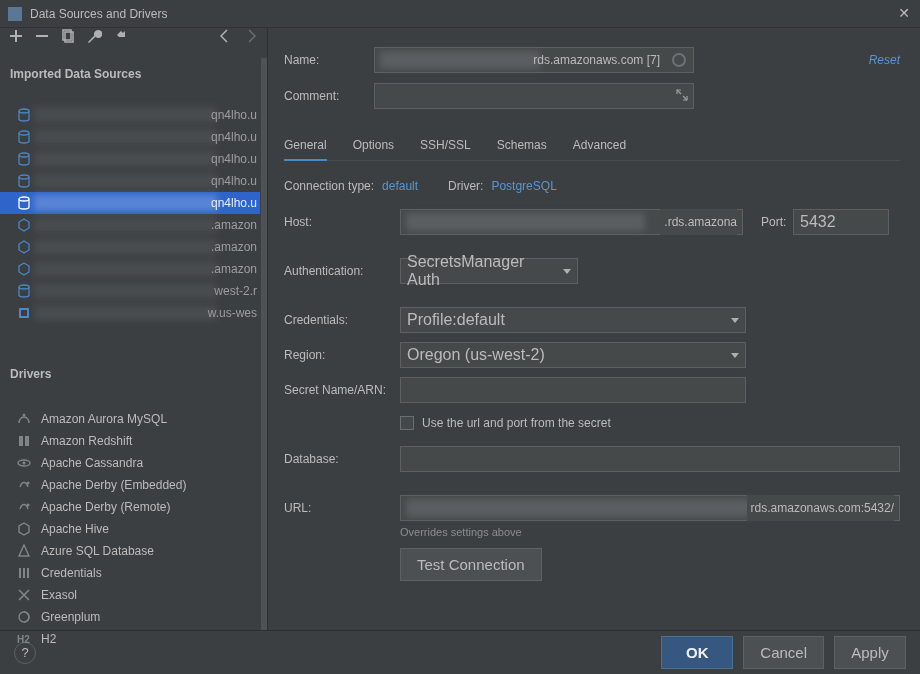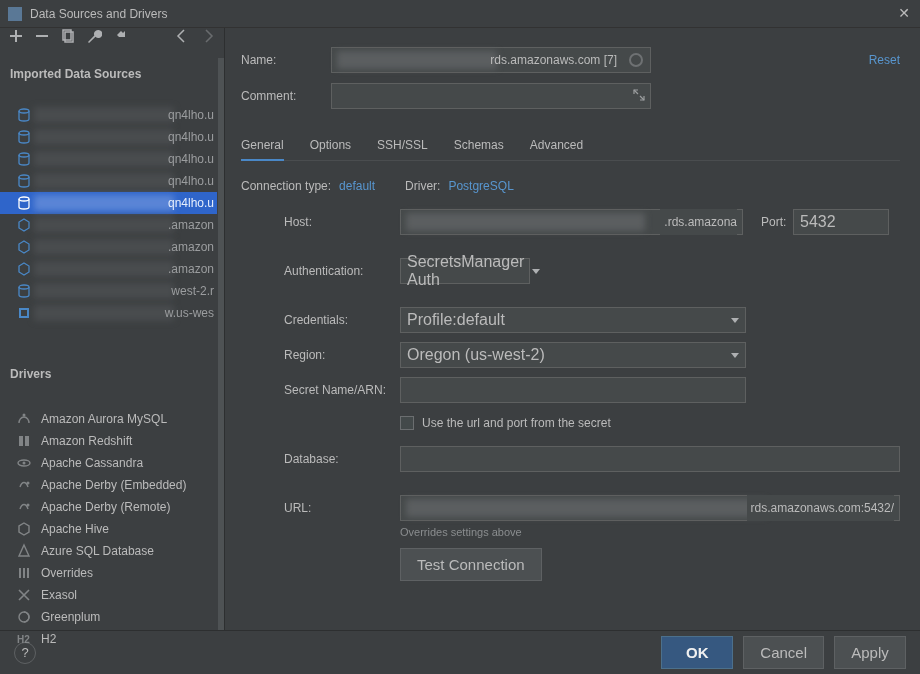--- a/index.html
+++ b/index.html
@@ -76,23 +76,23 @@
   .input.name { width:320px; }
   .input.comment { width:320px; padding-right:24px;}
   .input.host { width:343px; }
   .input.port { width:96px; }
   .input.db { width:500px; }
   .input.secret { width:346px; }
   .input.url { width:500px; }
   .input::placeholder { color:#8c8f91; }
   .select { display:flex; align-items:center; justify-content:space-between; cursor:pointer;}
   .select .caret { width:0;height:0;border-left:4px solid transparent;border-right:4px solid transparent;border-top:5px solid #aeb0b2; margin-left:8px;}
-  .select.auth { width:130px; }
+  .select.auth { width:178px; }
   .select.wide { width:346px; }
-  .reset-link { color:#5896cf; cursor:pointer; }
+  .reset-link { color:#5896cf; cursor:pointer;font-style:italic; }
   .value-link { color:#5896cf; cursor:pointer; }
   .tabs {
     display:flex; gap:26px; border-bottom:1px solid #4a4d4f; margin: 20px 0 16px 0;
   }
   .tab { padding:0 0 7px 0; color:#bbbbbb; cursor:pointer; }
   .tab.active { color:#bbbbbb; border-bottom:2px solid #4a88c7; margin-bottom:-1px;}
   .hint { color:#8a8d8f; font-size:11px; margin-left:116px; margin-top:-4px; margin-bottom:10px;}
   .checkbox-row { display:flex; align-items:center; gap:8px; margin-left:116px; margin-top:4px; margin-bottom:16px;}
   .chk { width:14px; height:14px; border:1px solid #6b6e70; background:#43494a; cursor:pointer;}
   .btn {
@@ -110,21 +110,21 @@
   .expand-ico { position:absolute; right:6px; top:6px; width:12px; height:12px; color:#9b9d9f; cursor:pointer;}
   .footer {
     height:44px; border-top:1px solid #2d2f30;
     display:flex; align-items:center; padding:0 14px; gap:10px;
   }
   .footer .help {
     width:22px; height:22px; border:1px solid #5e6163; border-radius:11px; color:#bbbbbb;
     display:flex; align-items:center; justify-content:center; cursor:pointer; font-size:13px;
   }
   .footer .spacer { flex:1; }
-  .form-area { display:flex; flex-direction:column;margin-left:43px; }
+  .form-area { display:flex; flex-direction:column; }
   .form-row { display:flex; align-items:center; margin-bottom:9px; min-height:26px;}
   .form-row .flbl { width:116px; color:#bbbbbb; }
   .meta-line { display:flex; gap:8px; align-items:center; margin-bottom:16px; margin-top:2px;}
   .meta-line .mlbl { color:#bbbbbb; }
   .port-lbl { width:50px; text-align:left; padding-left:18px; color:#bbbbbb;}
   .name-blur {
     position:absolute; left:6px; width:160px; top:4px; bottom:4px; background:#5b5e60; filter:blur(3px); border-radius:2px;
   }
   .host-blur {
     position:absolute; left:6px; right:98px; top:4px; bottom:4px; background:#5b5e60; filter:blur(3px); border-radius:2px;
@@ -318,21 +318,21 @@
               <path d="M8 2l5 11H3z" fill="none" stroke="#8e9193" stroke-width="1.4"></path>
             </svg></span>
           <span>Azure SQL Database</span>
         </div>
         <div class="drv-item">
           <span class="drv-ico"><svg width="16" height="16" viewBox="0 0 16 16">
               <rect x="3" y="3" width="2" height="10" fill="#8e9193"></rect>
               <rect x="7" y="3" width="2" height="10" fill="#8e9193"></rect>
               <rect x="11" y="3" width="2" height="10" fill="#8e9193"></rect>
             </svg></span>
-          <span>Overrides</span>
+          <span>Credentials</span>
         </div>
         <div class="drv-item">
           <span class="drv-ico"><svg width="16" height="16" viewBox="0 0 16 16">
               <path d="M3 3l10 10M13 3L3 13" stroke="#8e9193" stroke-width="1.6"></path>
             </svg></span>
           <span>Exasol</span>
         </div>
         <div class="drv-item">
           <span class="drv-ico"><svg width="16" height="16" viewBox="0 0 16 16">
               <circle cx="8" cy="8" r="5" fill="none" stroke="#8e9193" stroke-width="1.4"></circle>

